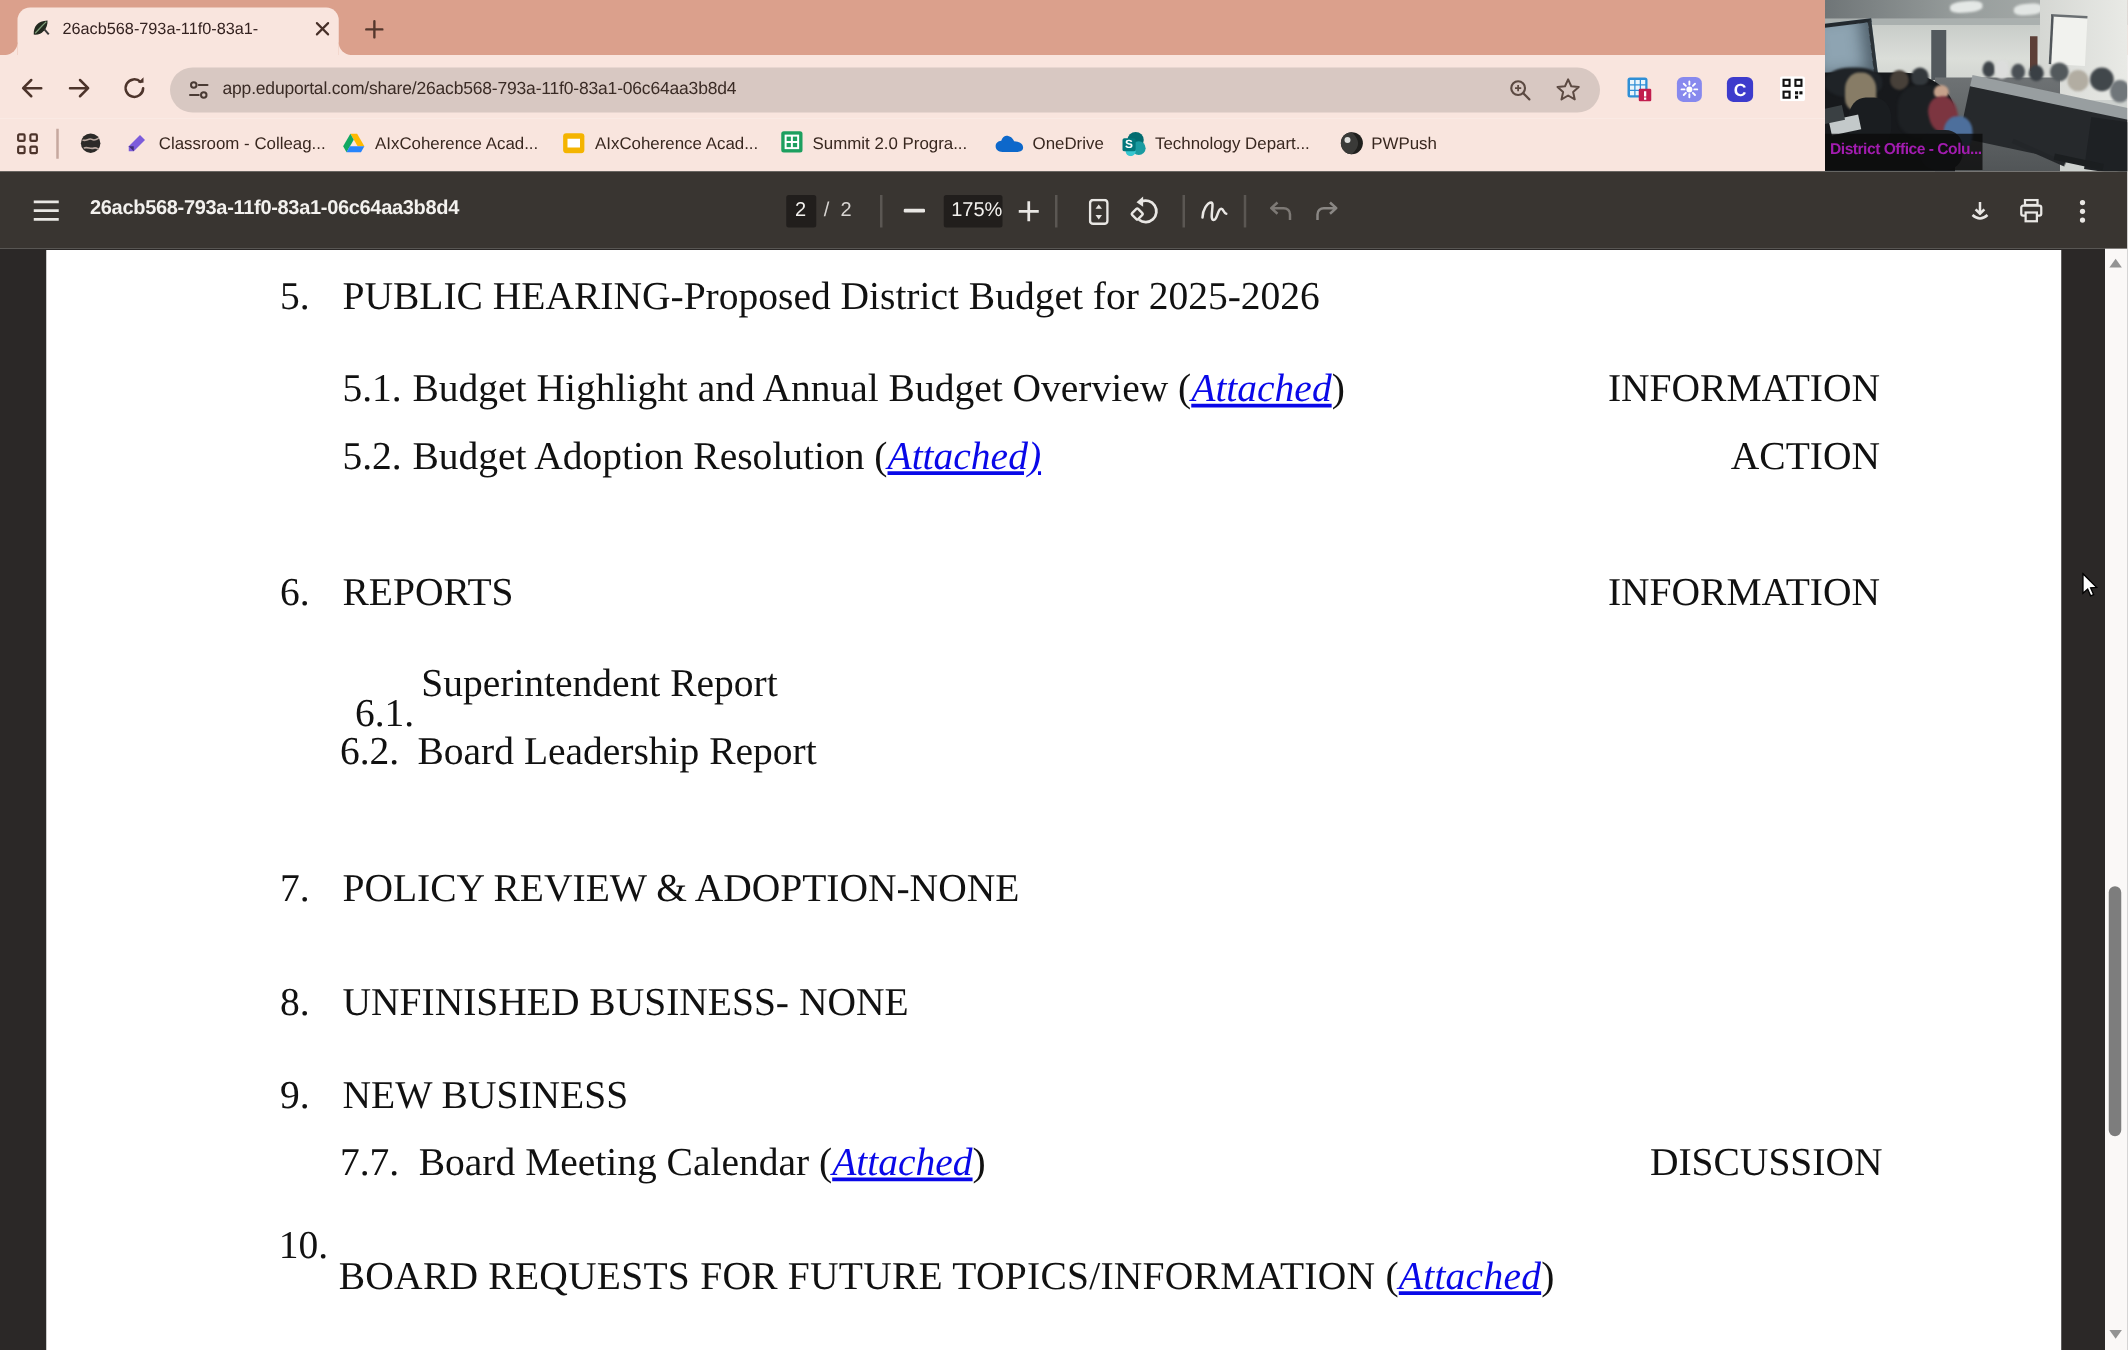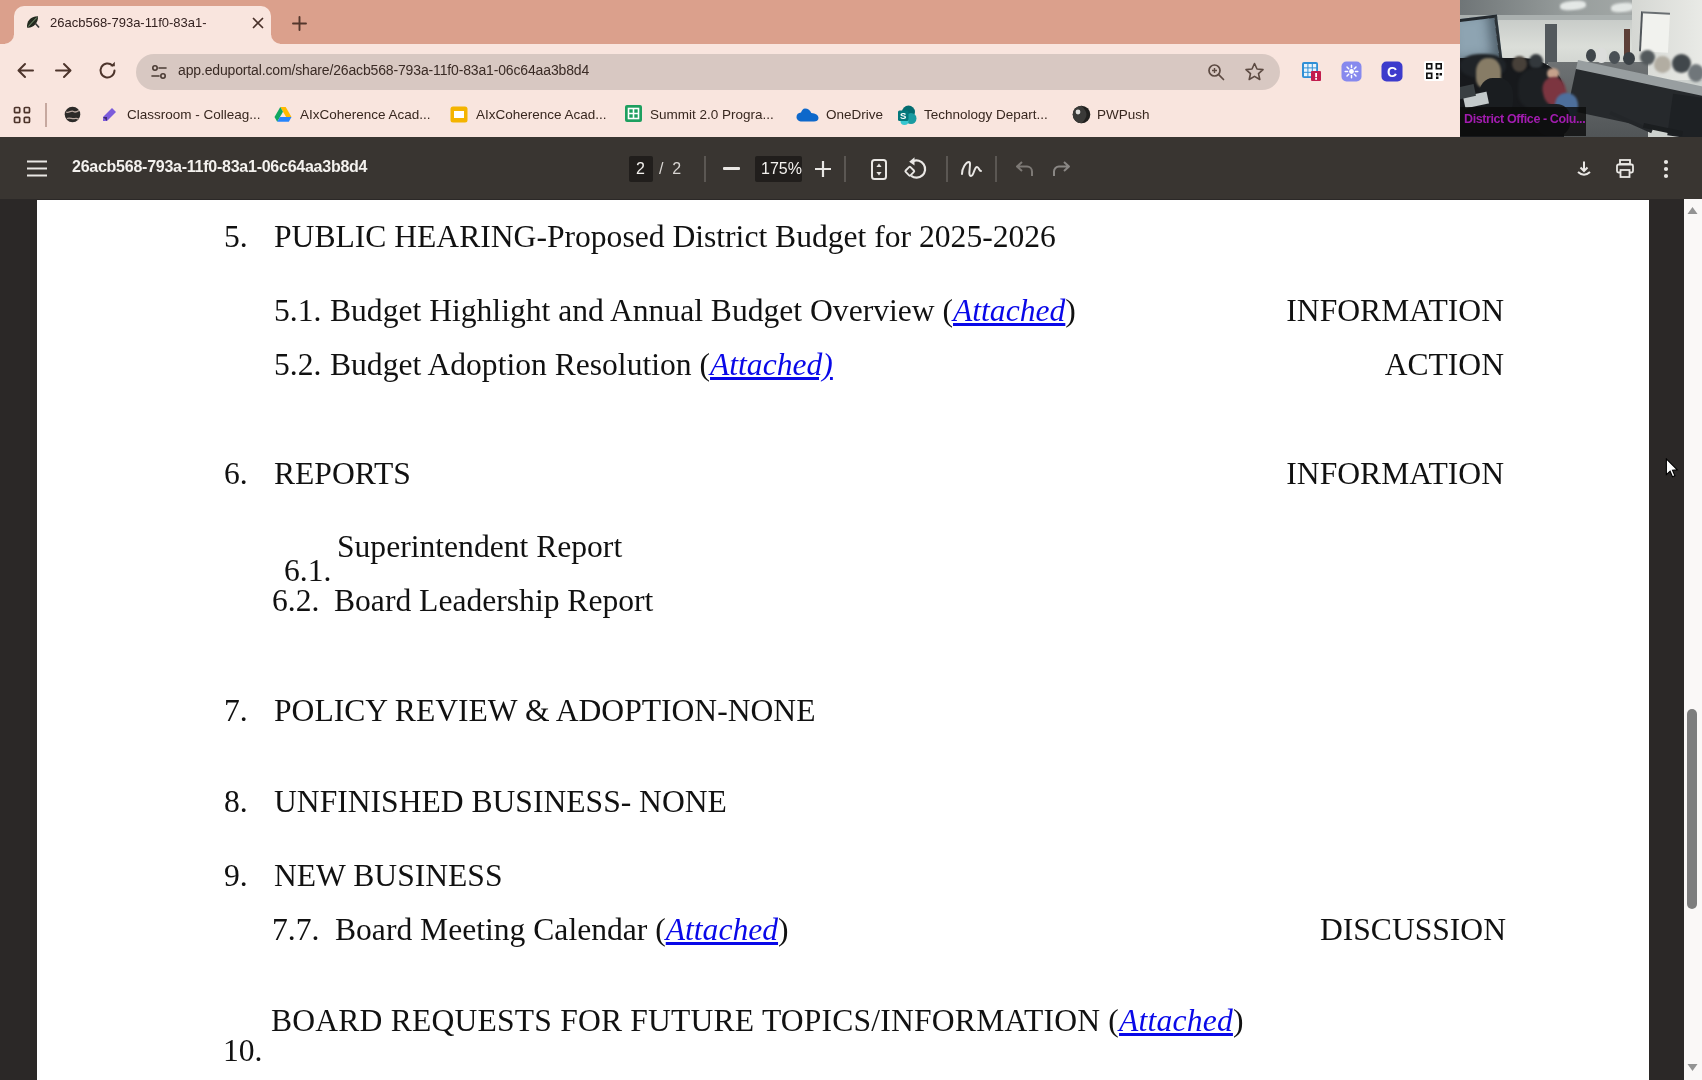--- a/index.html
+++ b/index.html
@@ -271,21 +271,21 @@
 <div class="doc abs" style="left:224px;top:786px;">8.</div>
 <div class="doc abs" style="left:274px;top:786px;">UNFINISHED BUSINESS- NONE</div>
 
 <div class="doc abs" style="left:224px;top:860px;">9.</div>
 <div class="doc abs" style="left:274px;top:860px;">NEW BUSINESS</div>
 
 <div class="doc abs" style="left:272px;top:914px;">7.7.</div>
 <div class="doc abs" style="left:335px;top:914px;">Board Meeting Calendar (<span class="lnk">Attached</span>)</div>
 <div class="doc abs" style="right:196px;top:914px;">DISCUSSION</div>
 
-<div class="doc abs" style="left:223px;top:1035px;">10.</div>
+<div class="doc abs" style="left:223px;top:980px;">10.</div>
 <div class="doc abs" style="left:271px;top:1005px;letter-spacing:0.2px;">BOARD REQUESTS FOR FUTURE TOPICS/INFORMATION (<span class="lnk">Attached</span>)</div>
 
 <div id="video" class="abs" style="left:1460px;top:0;width:242px;height:137px;overflow:hidden;background:#cdd1ce;">
 
   <div class="abs" style="left:0;top:-4px;width:250px;height:24px;background:linear-gradient(90deg,#6f7577,#989e9d 45%,#b0b4b2);"></div>
   <div class="abs" style="left:100px;top:1px;width:26px;height:9px;background:#e4e8e6;border-radius:40%;transform:rotate(-5deg);filter:blur(1px);"></div>
   <div class="abs" style="left:151px;top:3px;width:23px;height:9px;background:#e2e6e4;border-radius:40%;transform:rotate(-5deg);filter:blur(1px);"></div>
 
   <div class="abs" style="left:0;top:15px;width:185px;height:53px;background:linear-gradient(180deg,#c5c9c6,#dbded9 60%,#d0d3cf);"></div>
   <div class="abs" style="left:0;top:15px;width:185px;height:5px;background:#aab0af;"></div>

